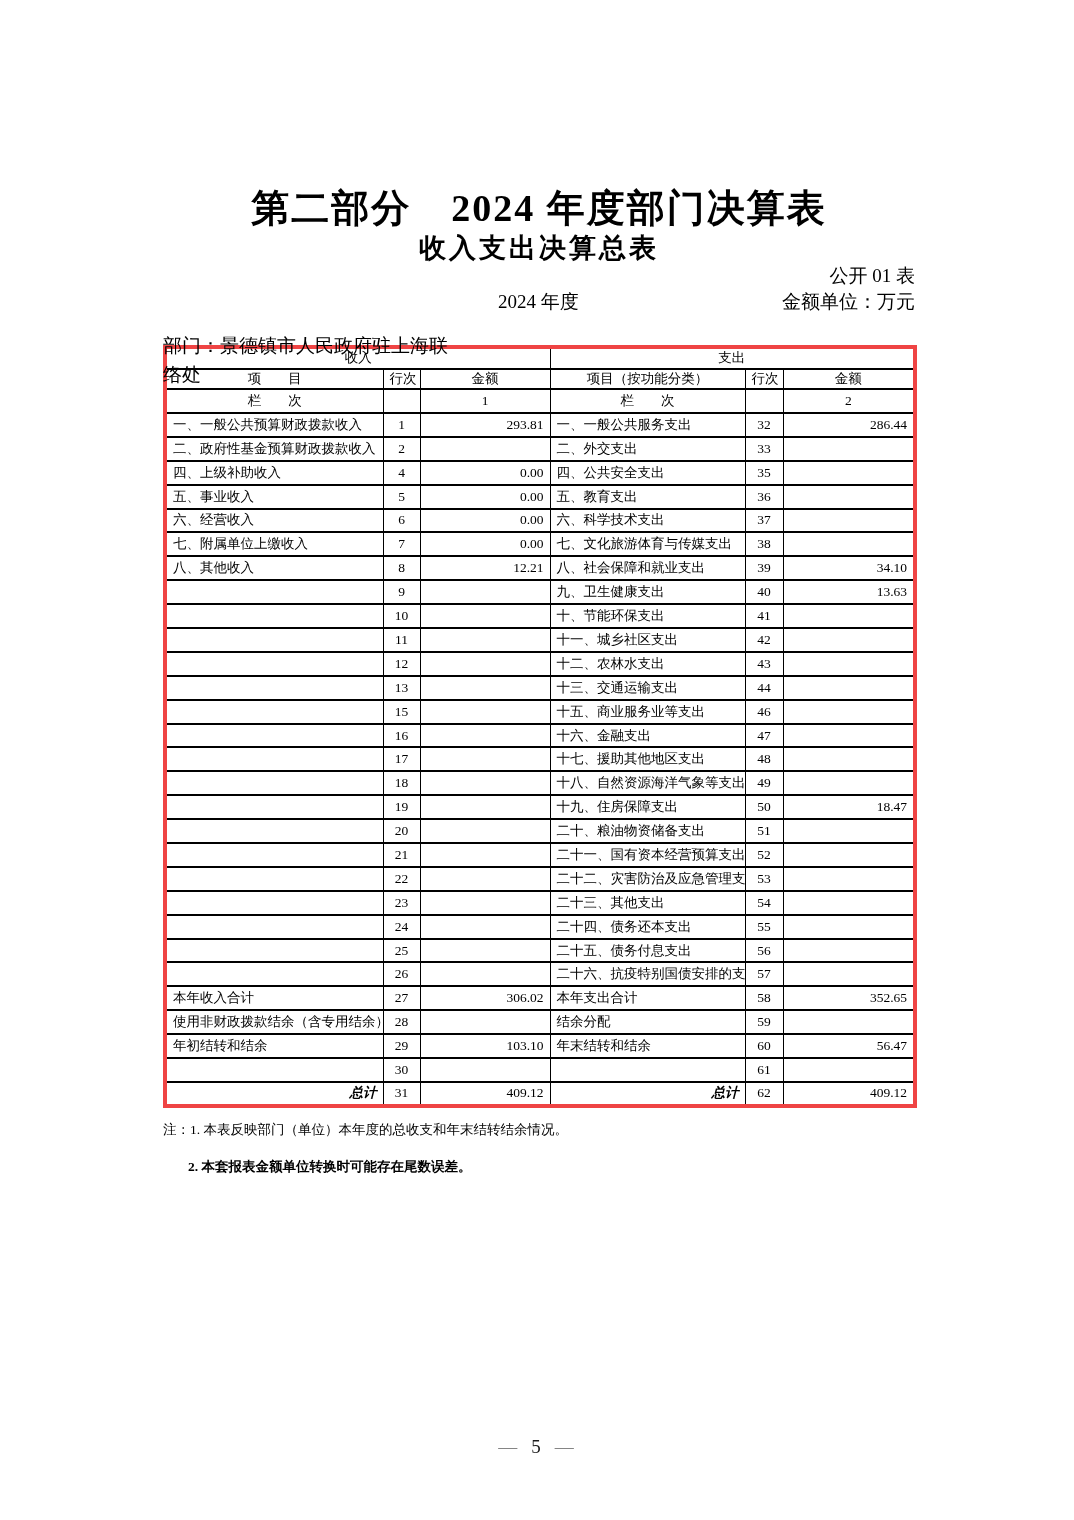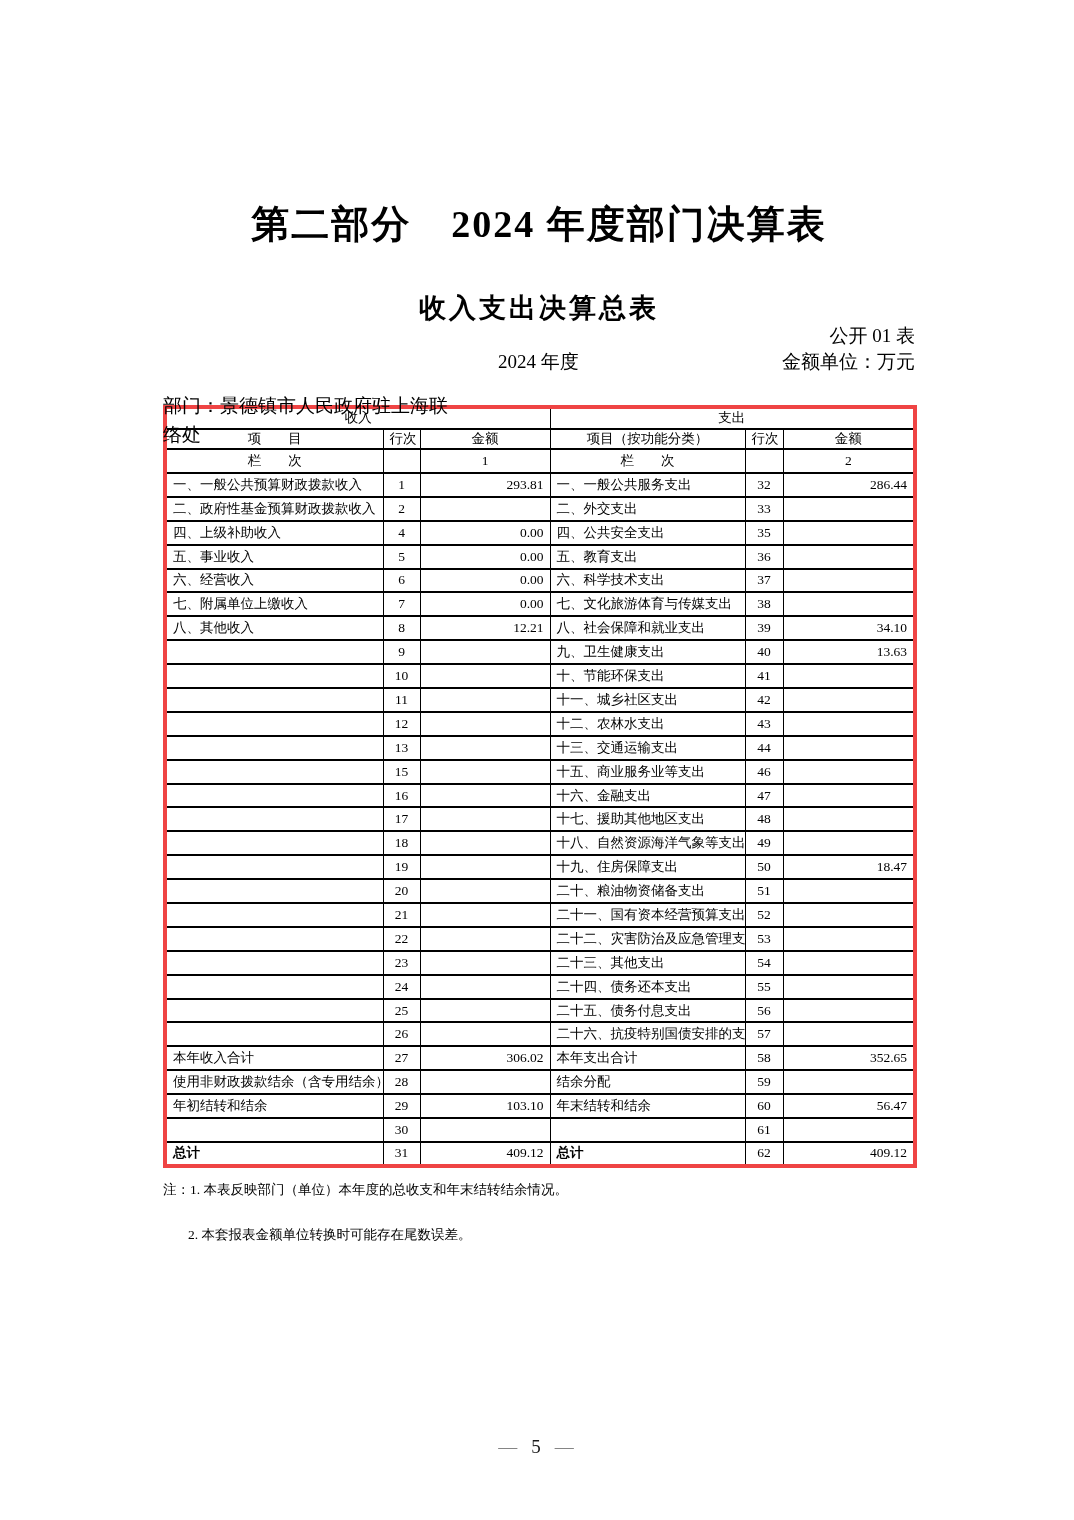--- a/index.html
+++ b/index.html
@@ -6,32 +6,31 @@
   html,body { background:#e9e9e9; }
   .page {
     position:relative;
     width:1074px; height:1520px;
     background:#ffffff;
     margin:0 auto;
     color:#000;
     font-family:"Liberation Serif","DejaVu Serif",serif;
     overflow:hidden;
   }
-  .content { position:absolute; left:163px; top:16px; width:752px; }
+  .content { position:absolute; left:163px; top:0; width:752px; }
 
   .doc-title {
     margin-top:186px;
     text-align:center;
     font-size:38px; font-weight:bold;
     letter-spacing:2px;
     line-height:1.2;
     font-family:"Liberation Serif","DejaVu Serif",serif;
   }
   .doc-subtitle {
-    margin-top:44px;
     text-align:center;
     font-size:27px; font-weight:bold;
     letter-spacing:3px;
     line-height:1.2;
     font-family:"Liberation Sans","DejaVu Sans",sans-serif;
   }
   .table-code {
     text-align:right;
     font-size:19px;
     line-height:23px;
@@ -62,28 +61,29 @@
     white-space:nowrap;
     vertical-align:middle;
   }
   tr.section-row td { height:22px; text-align:center; }
   tr.colhead-row td { height:14px; text-align:center; }
   tr.lanci-row td { height:24px; text-align:center; }
   td.c { text-align:center; }
   td.amt { text-align:right; padding-right:9px; }
   td.indent { padding-left:22px; }
   td.total-label {
-    text-align:left;
+    text-align:right;
     font-weight:bold;
     font-family:"Liberation Sans","DejaVu Sans",sans-serif;
+    font-style:italic;
   }
 
   .notes { font-size:13.5px; }
   .note-1 { margin-top:12px; line-height:19px; }
-  .note-2 { margin-top:26px; padding-left:25px; line-height:19px; }
+  .note-2 { margin-top:18px; padding-left:25px; line-height:19px;font-weight:bold; }
 
   .page-number {
     position:absolute;
     left:0; top:1436px;
     width:100%;
     text-align:center;
     font-size:19px;
     letter-spacing:2px;
   }
   .page-number .dash { color:#808080; padding:0 12px; }

